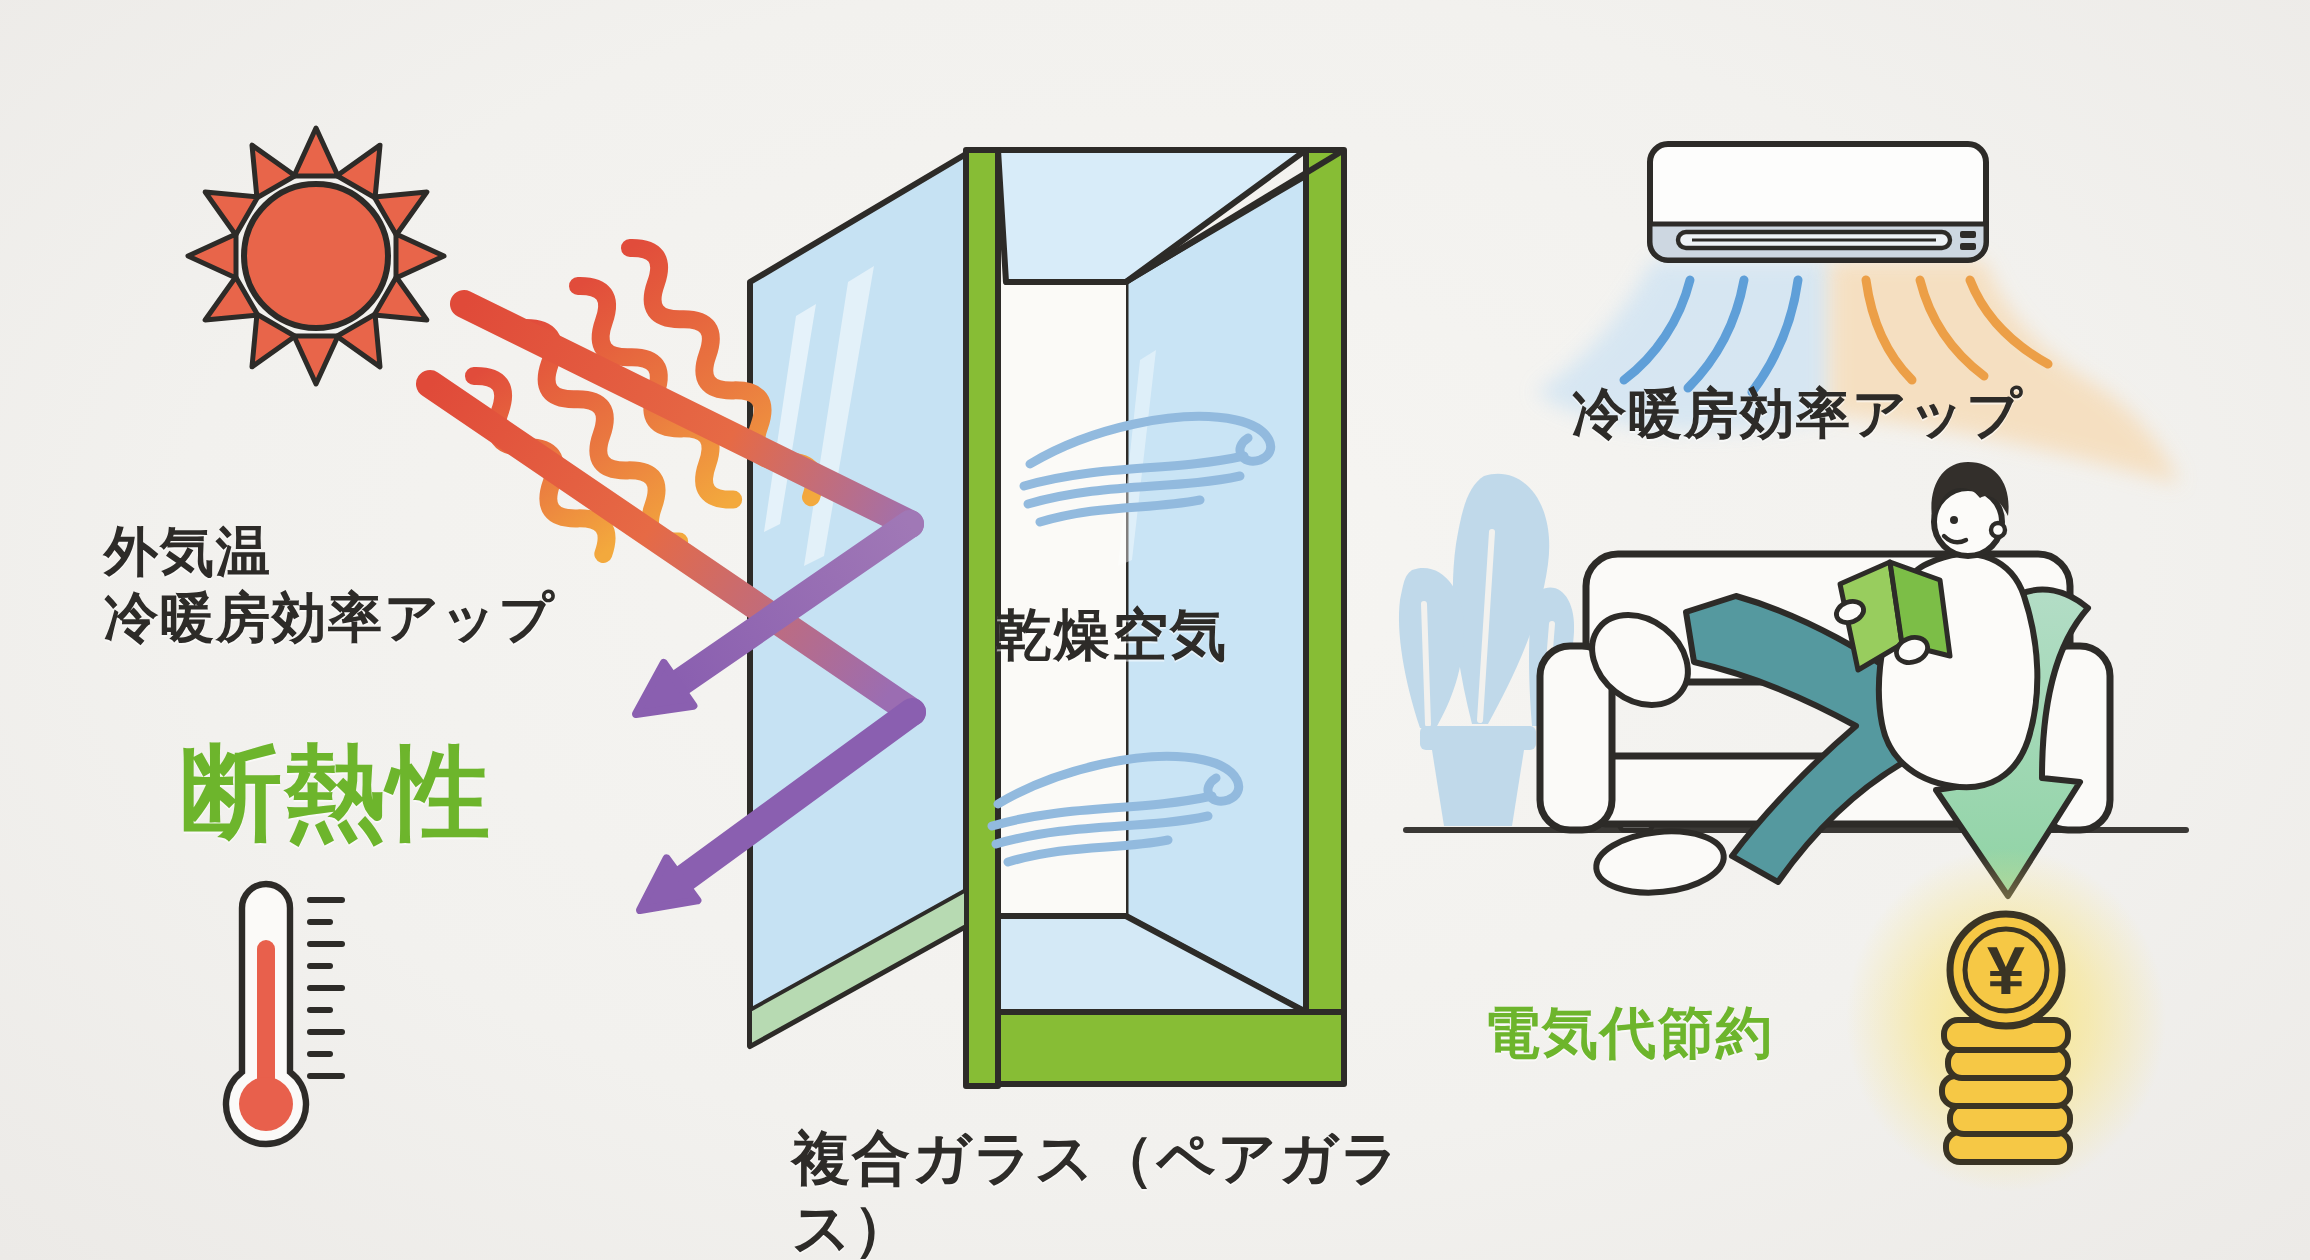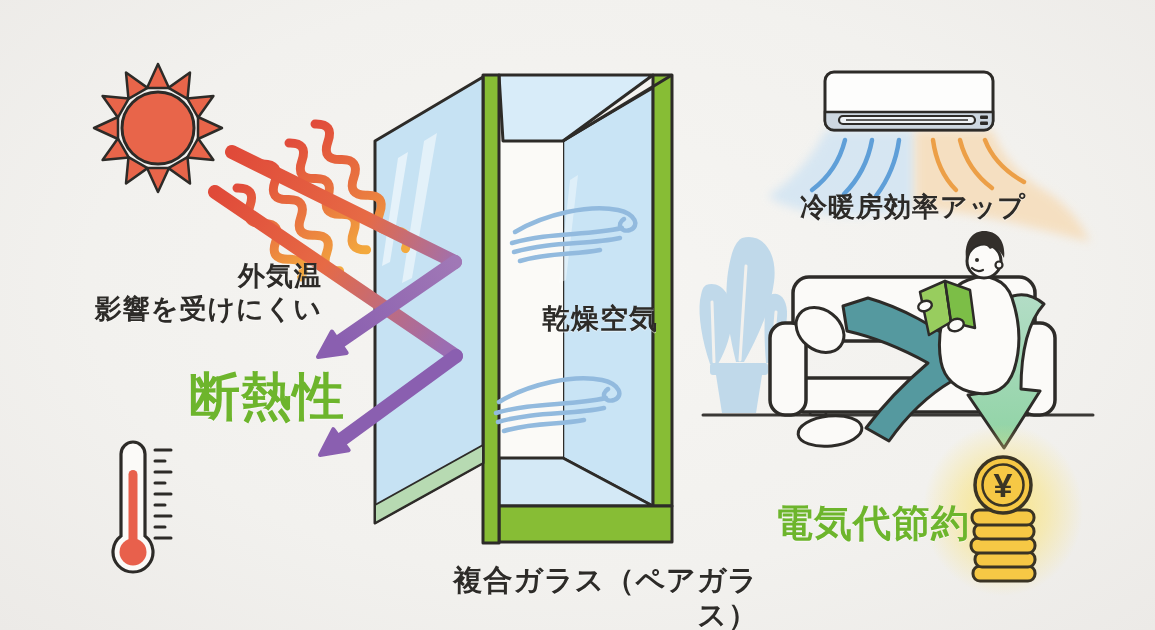--- a/index.html
+++ b/index.html
@@ -3,30 +3,30 @@
 <meta charset="utf-8">
 <style>
   html,body{margin:0;padding:0;background:#e8e7e4;}
   .stage{
     position:relative;width:1155px;height:630px;overflow:hidden;
     background:radial-gradient(ellipse at 50% 45%, #f6f5f2 0%, #f2f1ee 60%, #eceae7 100%);
     font-family:"Liberation Sans","DejaVu Sans",sans-serif;
   }
   .stage svg.art{position:absolute;left:0;top:0;}
   .label{
-    position:absolute;text-align:right;font-weight:800;color:#2d2b28;
+    position:absolute;text-align:left;font-weight:800;color:#2d2b28;
     letter-spacing:1px;line-height:1.22;white-space:pre-line;
     text-shadow:0 1px 0 rgba(255,255,255,.55);
   }
   .lbl-outside{left:52px;top:260px;width:270px;font-size:27px;}
   .lbl-insulation{left:90px;top:366px;width:255px;font-size:51px;color:#6db52c;}
   .lbl-dryair{left:498px;top:302px;width:160px;font-size:28px;font-family:Liberation Serif, serif;}
   .lbl-caption{left:396px;top:563px;width:362px;font-size:29px;}
   .lbl-ac{left:786px;top:191px;width:240px;font-size:27px;}
-  .lbl-savings{left:726px;top:500px;width:244px;font-size:38px;color:#6db52c;}
+  .lbl-savings{left:742px;top:500px;width:244px;font-size:28px;color:#6db52c;}
 </style>
 </head>
 <body>
 
 <div class="stage">
 
 <svg class="art" width="1155" height="630" viewBox="0 0 1155 630">
   <defs>
     <linearGradient id="heatGrad" x1="0" y1="0" x2="1" y2="0">
       <stop offset="0" stop-color="#e14c3b"></stop>
@@ -223,20 +223,20 @@
     <rect x="972" y="510" width="62" height="15" rx="7" fill="#f6c845" stroke-width="3"></rect>
     <g>
       <circle cx="1003" cy="485" r="28" fill="#f6c845" stroke-width="3.5"></circle>
       <circle cx="1003" cy="485" r="20.5" fill="none" stroke-width="2.5"></circle>
       <text x="1003" y="497" text-anchor="middle" font-size="34" font-weight="bold" fill="#3a3424" stroke="none">¥</text>
     </g>
   </g>
 </svg>
 
 <div class="label lbl-outside">外気温
-影響を受けにくい</div>
+冷暖房効率アップ</div>
 <div class="label lbl-insulation">断熱性</div>
 <div class="label lbl-dryair">乾燥空気</div>
 <div class="label lbl-caption">複合ガラス（ペアガラス）</div>
 <div class="label lbl-ac">冷暖房効率アップ</div>
 <div class="label lbl-savings">電気代節約</div>
 
 </div>
 
 </body></html>

